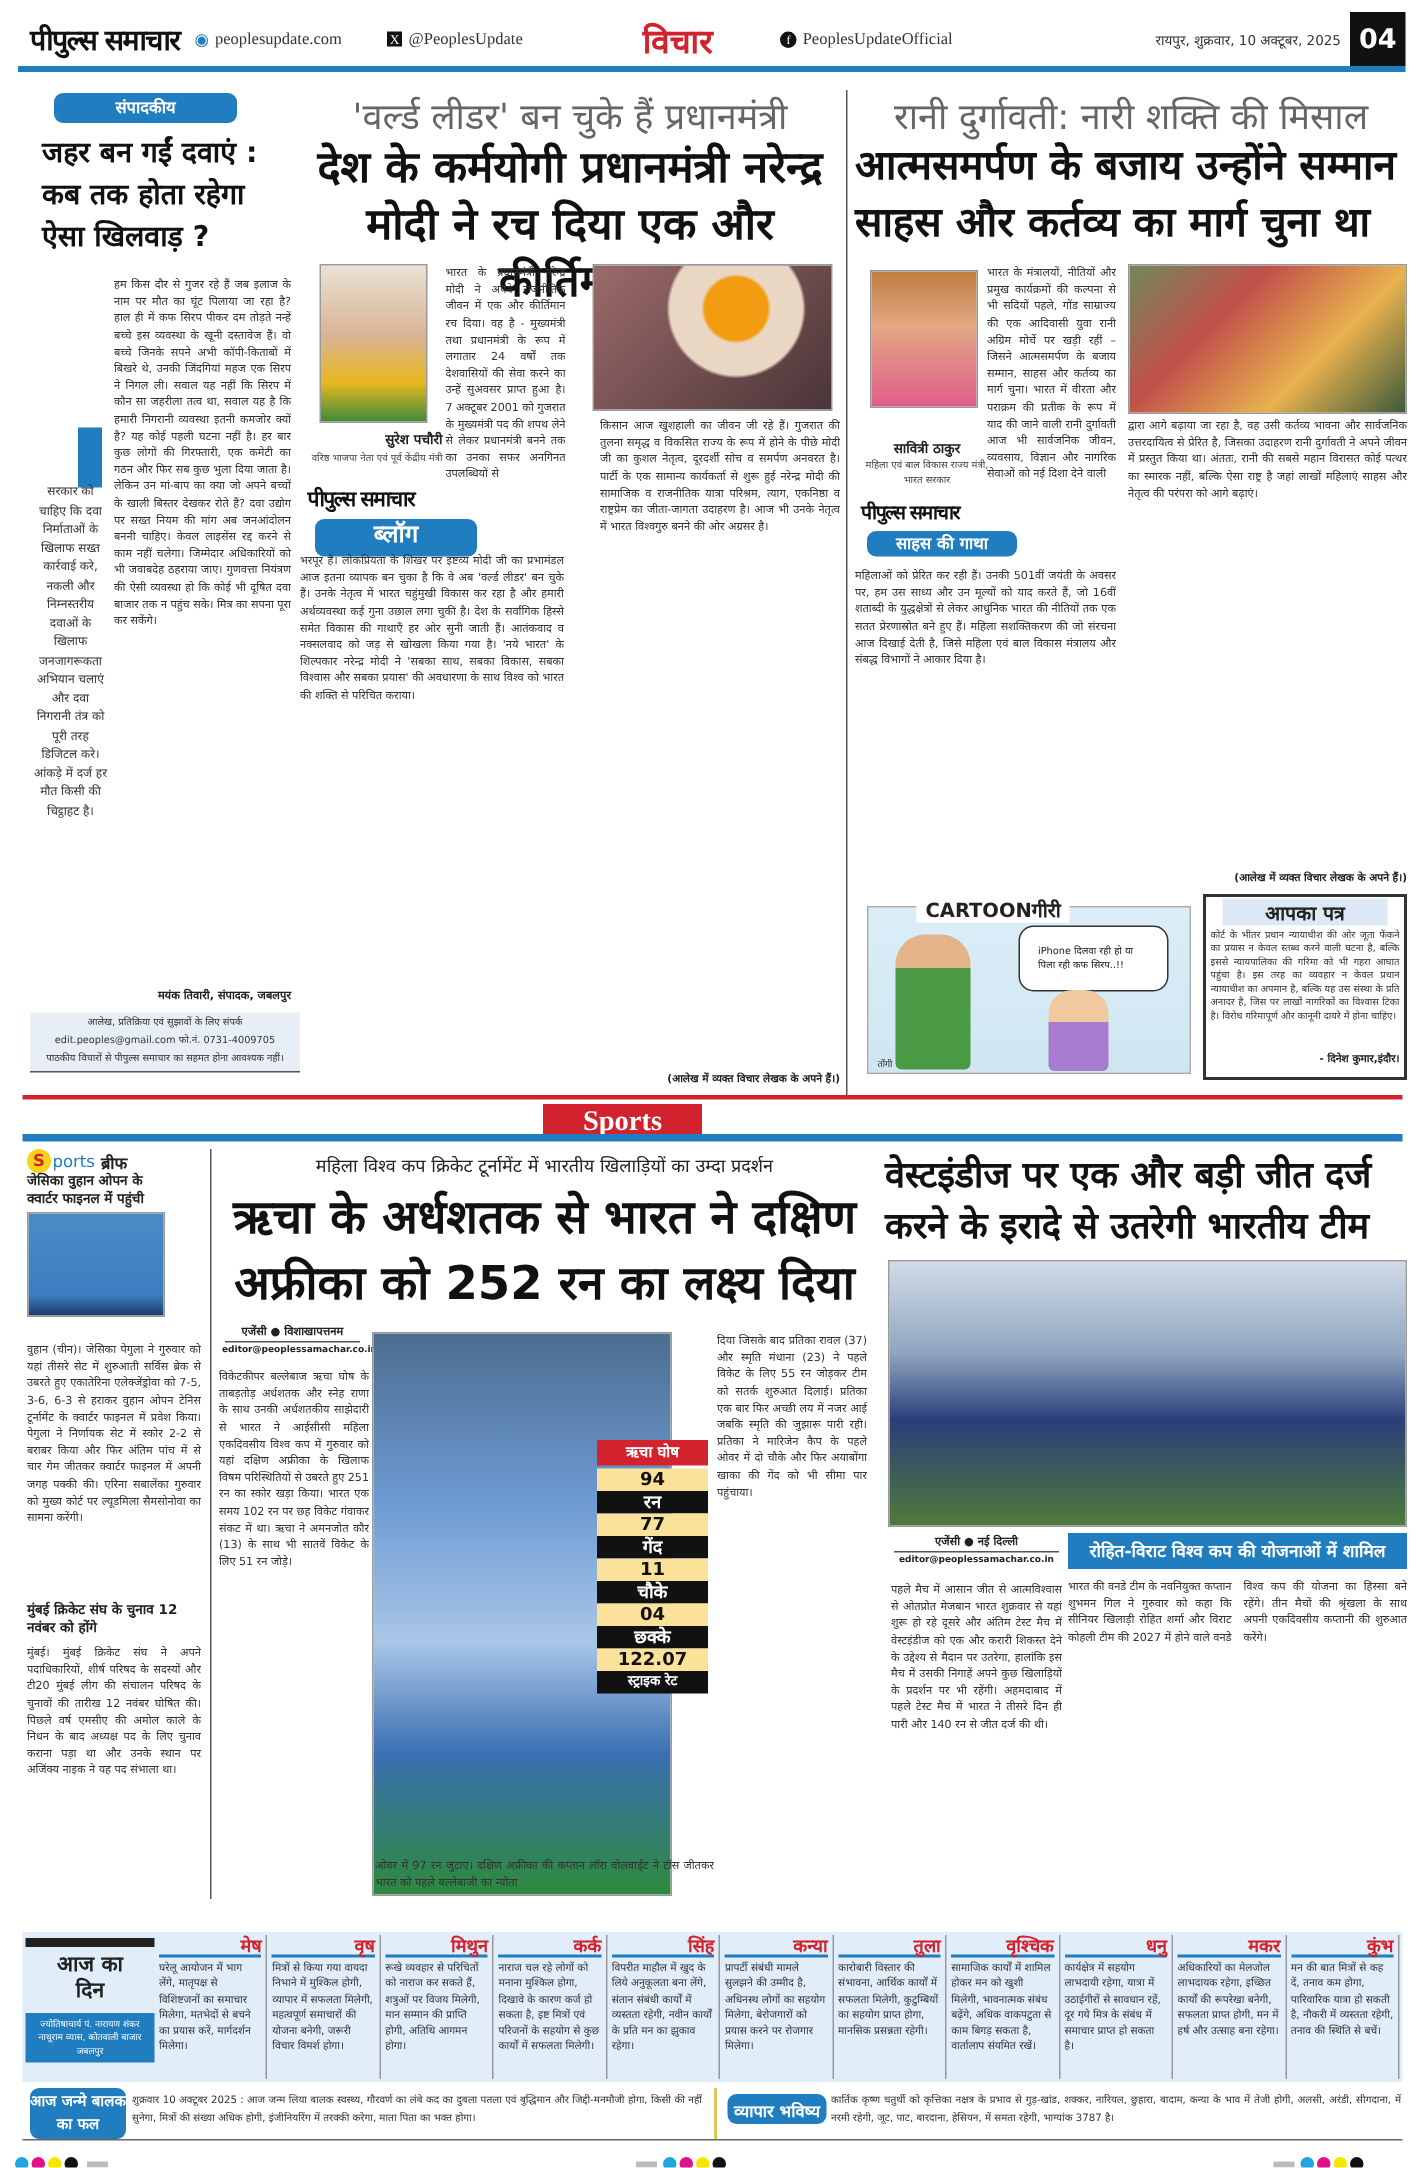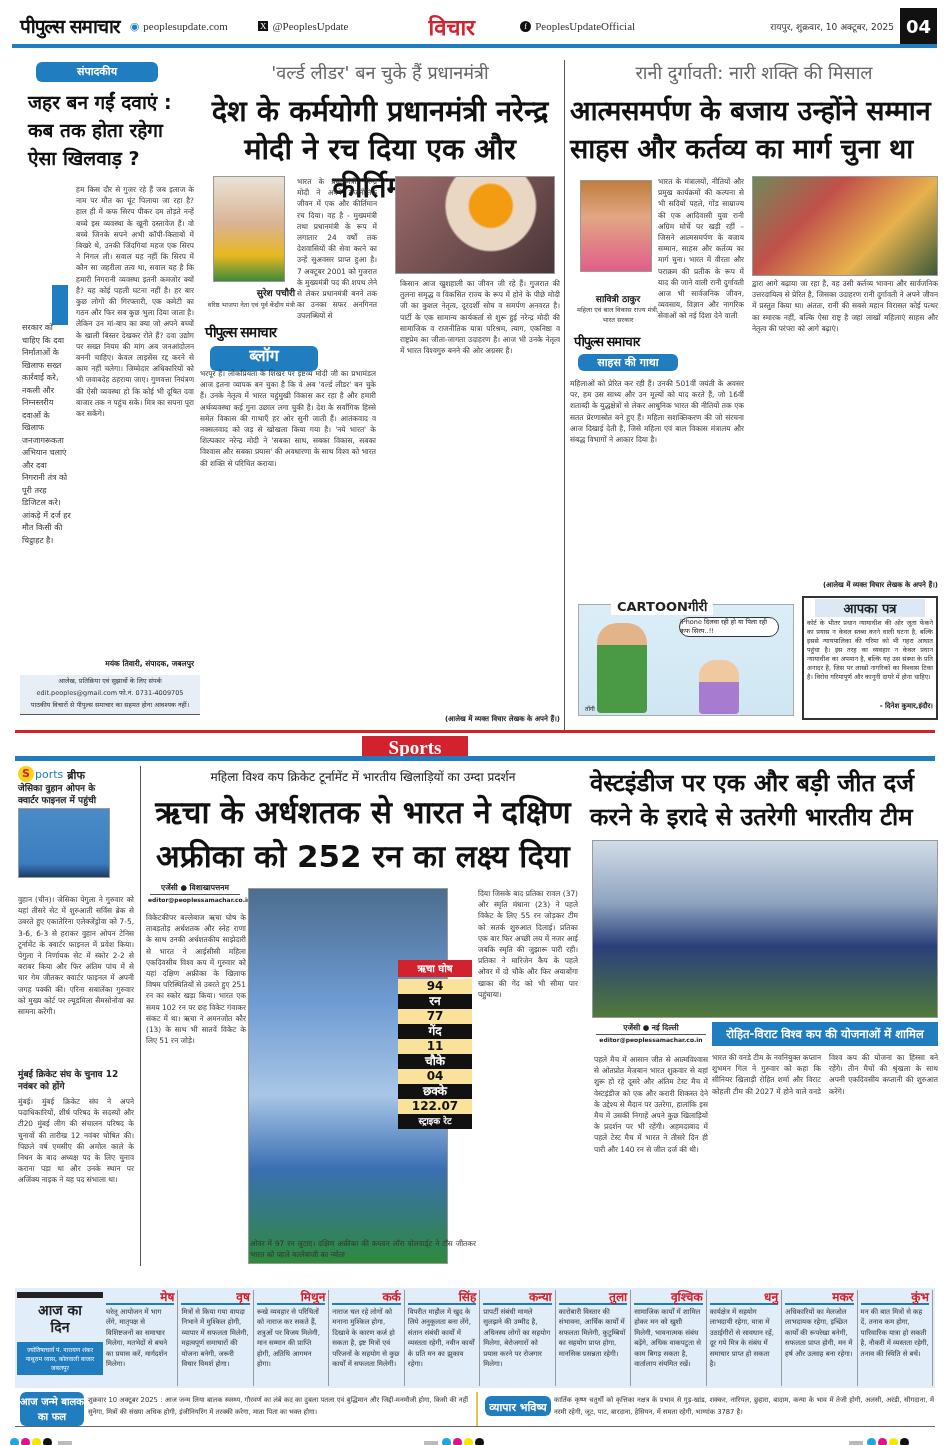--- a/index.html
+++ b/index.html
@@ -6,21 +6,21 @@
 body{width:945px;height:1445px;background:#fff;font-family:"DejaVu Sans",sans-serif;color:#222;position:relative;overflow:hidden}
 .abs{position:absolute}
 .masthead{left:12px;top:8px;width:925px;height:40px;display:flex;align-items:center;border-bottom:4px solid #1f7dc0}
 .logo{font-family:"DejaVu Serif",serif;font-weight:bold;font-size:19px;color:#111;margin-left:8px;margin-right:10px;letter-spacing:-1px}
 .mh-small{font-family:"Liberation Serif",serif;font-size:11px;color:#333;margin-right:30px;display:flex;align-items:center;gap:4px}
 .section-title{font-family:"DejaVu Sans",sans-serif;font-weight:bold;color:#d2222d;font-size:22px;margin:0 45px 0 50px}
 .dateline{font-size:9px;color:#333;margin-left:auto;margin-right:6px}
 .pageno{background:#111;color:#fff;font-weight:bold;font-size:18px;padding:4px 6px;height:36px;display:flex;align-items:center}
 .pill{background:#1f7dc0;color:#fff;border-radius:6px;text-align:center;font-weight:bold}
 .col-text{font-size:7.4px;line-height:11.2px;color:#333;text-align:justify;overflow:hidden}
-.kicker{color:#666;font-size:18px;text-align:center}
+.kicker{color:#666;font-size:24px;text-align:center}
 .headline{font-weight:bold;font-size:29px;line-height:38px;color:#111}
 .photo{background:linear-gradient(135deg,#c8a86a,#7d6a52);border:1px solid #999}
 .rule{background:#555}
 .red-rule{height:3px;background:#d2222d}
 .blue-rule{height:5px;background:#1f7dc0}
 .cartoon{background:#d9ecf5;border:1px solid #aaa}
 .letters{border:2px solid #333}
 .stat{font-weight:bold;font-size:12px;text-align:center;height:15px;line-height:15px}
 .stat.y{background:#fbe29a;color:#111}
 .stat.k{background:#111;color:#fff}
@@ -48,21 +48,21 @@
       <span style="background:#111;color:#fff;border-radius:50%;width:11px;height:11px;display:inline-flex;align-items:center;justify-content:center;font-size:8px">f</span>
       <span>PeoplesUpdateOfficial</span>
     </span>
   <span class="dateline">रायपुर, शुक्रवार, 10 अक्टूबर, 2025</span>
   <span class="pageno">04</span>
 </div>
 
 <div class="abs pill" style="left:36px;top:62px;width:122px;height:20px;font-size:11px;line-height:20px">संपादकीय</div>
 <div class="abs" style="left:28px;top:88px;width:150px;font-weight:bold;font-size:19px;line-height:28px;color:#111">जहर बन गईं दवाएं : कब तक होता रहेगा ऐसा खिलवाड़ ?</div>
 <div class="abs" style="left:52px;top:285px;width:16px;height:40px;background:#1f7dc0"></div>
-<div class="abs col-text" style="left:22px;top:322px;width:50px;height:320px;text-align:left;font-size:8px;line-height:12.5px">सरकार को चाहिए कि दवा निर्माताओं के खिलाफ सख्त कार्रवाई करे, नकली और निम्नस्तरीय दवाओं के खिलाफ जनजागरूकता अभियान चलाएं और दवा निगरानी तंत्र को पूरी तरह डिजिटल करे। आंकड़े में दर्ज हर मौत किसी की चिट्ठाहट है।</div>
+<div class="abs col-text" style="left:22px;top:322px;width:50px;height:320px;text-align:center;font-size:8px;line-height:12.5px">सरकार को चाहिए कि दवा निर्माताओं के खिलाफ सख्त कार्रवाई करे, नकली और निम्नस्तरीय दवाओं के खिलाफ जनजागरूकता अभियान चलाएं और दवा निगरानी तंत्र को पूरी तरह डिजिटल करे। आंकड़े में दर्ज हर मौत किसी की चिट्ठाहट है।</div>
 <div class="abs col-text" style="left:76px;top:184px;width:118px;height:462px">हम किस दौर से गुजर रहे हैं जब इलाज के नाम पर मौत का घूंट पिलाया जा रहा है? हाल ही में कफ सिरप पीकर दम तोड़ते नन्हें बच्चे इस व्यवस्था के खूनी दस्तावेज हैं। वो बच्चे जिनके सपने अभी कॉपी-किताबों में बिखरे थे, उनकी जिंदगियां महज एक सिरप ने निगल ली। सवाल यह नहीं कि सिरप में कौन सा जहरीला तत्व था, सवाल यह है कि हमारी निगरानी व्यवस्था इतनी कमजोर क्यों है? यह कोई पहली घटना नहीं है। हर बार कुछ लोगों की गिरफ्तारी, एक कमेटी का गठन और फिर सब कुछ भुला दिया जाता है। लेकिन उन मां-बाप का क्या जो अपने बच्चों के खाली बिस्तर देखकर रोते हैं? दवा उद्योग पर सख्त नियम की मांग अब जनआंदोलन बननी चाहिए। केवल लाइसेंस रद्द करने से काम नहीं चलेगा। जिम्मेदार अधिकारियों को भी जवाबदेह ठहराया जाए। गुणवत्ता नियंत्रण की ऐसी व्यवस्था हो कि कोई भी दूषित दवा बाजार तक न पहुंच सके। मित्र का सपना पूरा कर सकेंगे।</div>
 <div class="abs" style="left:80px;top:658px;width:114px;font-size:7.5px;font-weight:bold;text-align:right">मयंक तिवारी, संपादक, जबलपुर</div>
 <div class="abs" style="left:20px;top:675px;width:180px;height:40px;background:#e8eef5;border-bottom:1px solid #555;text-align:center;font-size:6.5px;line-height:12px;color:#333">
   <div>आलेख, प्रतिक्रिया एवं सुझावों के लिए संपर्क</div>
   <div><span>edit.peoples@gmail.com</span> <span>फो.नं. 0731-4009705</span></div>
   <div>पाठकीय विचारों से पीपुल्स समाचार का सहमत होना आवश्यक नहीं।</div>
 </div>
 
 <div class="abs kicker" style="left:200px;top:60px;width:360px">'वर्ल्ड लीडर' बन चुके हैं प्रधानमंत्री</div>
 <div class="abs headline" style="left:200px;top:92px;width:360px;text-align:center">देश के कर्मयोगी प्रधानमंत्री नरेन्द्र मोदी ने रच दिया एक और कीर्तिमान</div>
@@ -87,21 +87,21 @@
 <div class="abs pill" style="left:578px;top:354px;width:100px;height:17px;font-size:11px;line-height:17px">साहस की गाथा</div>
 <div class="abs col-text" style="left:658px;top:176px;width:86px;height:200px">भारत के मंत्रालयों, नीतियों और प्रमुख कार्यक्रमों की कल्पना से भी सदियों पहले, गोंड साम्राज्य की एक आदिवासी युवा रानी अग्रिम मोर्चे पर खड़ी रहीं – जिसने आत्मसमर्पण के बजाय सम्मान, साहस और कर्तव्य का मार्ग चुना। भारत में वीरता और पराक्रम की प्रतीक के रूप में याद की जाने वाली रानी दुर्गावती आज भी सार्वजनिक जीवन, व्यवसाय, विज्ञान और नागरिक सेवाओं को नई दिशा देने वाली</div>
 <div class="abs photo" style="left:752px;top:176px;width:186px;height:100px;background:linear-gradient(135deg,#6f8a5a,#c0504a,#e8b24e,#3d5a3b)"></div>
 <div class="abs col-text" style="left:570px;top:378px;width:174px;height:352px">महिलाओं को प्रेरित कर रही हैं। उनकी 501वीं जयंती के अवसर पर, हम उस साध्य और उन मूल्यों को याद करते हैं, जो 16वीं शताब्दी के युद्धक्षेत्रों से लेकर आधुनिक भारत की नीतियों तक एक सतत प्रेरणास्रोत बने हुए हैं। महिला सशक्तिकरण की जो संरचना आज दिखाई देती है, जिसे महिला एवं बाल विकास मंत्रालय और संबद्ध विभागों ने आकार दिया है।</div>
 <div class="abs col-text" style="left:752px;top:278px;width:186px;height:300px">द्वारा आगे बढ़ाया जा रहा है, वह उसी कर्तव्य भावना और सार्वजनिक उत्तरदायित्व से प्रेरित है, जिसका उदाहरण रानी दुर्गावती ने अपने जीवन में प्रस्तुत किया था। अंततः, रानी की सबसे महान विरासत कोई पत्थर का स्मारक नहीं, बल्कि ऐसा राष्ट्र है जहां लाखों महिलाएं साहस और नेतृत्व की परंपरा को आगे बढ़ाएं।</div>
 <div class="abs" style="left:752px;top:580px;width:186px;font-size:7px;font-weight:bold;text-align:right">(आलेख में व्यक्त विचार लेखक के अपने हैं।)</div>
 
 <div class="abs cartoon" style="left:578px;top:604px;width:216px;height:112px;background:linear-gradient(180deg,#dbeef8 0%,#cfe6f2 100%)">
   <div style="position:absolute;left:32px;top:-8px;background:#fff;padding:0 6px;font-weight:bold;font-size:13px;color:#222">CARTOONगीरी</div>
   <div style="position:absolute;left:18px;top:18px;width:50px;height:90px;background:linear-gradient(180deg,#e3b48a 0 25%,#4a9a45 25%);border-radius:20px 20px 4px 4px"></div>
-  <div style="position:absolute;left:100px;top:12px;width:100px;background:#fff;border:1px solid #333;border-radius:10px;font-size:6.5px;padding:0;line-height:9px">iPhone दिलवा रही हो या पिला रही कफ सिरप..!!</div>
+  <div style="position:absolute;left:100px;top:12px;width:100px;background:#fff;border:1px solid #333;border-radius:10px;font-size:6.5px;padding:12px;line-height:9px">iPhone दिलवा रही हो या पिला रही कफ सिरप..!!</div>
   <div style="position:absolute;left:120px;top:55px;width:40px;height:54px;background:linear-gradient(180deg,#f1c9a0 0 40%,#a77bd0 40%);border-radius:16px 16px 4px 4px"></div>
   <div style="position:absolute;left:6px;bottom:2px;font-size:6px">तोंगी</div>
 </div>
 
 <div class="abs letters" style="left:802px;top:596px;width:136px;height:124px;padding:3px">
   <div style="background:#dce9f5;text-align:center;font-weight:bold;font-size:13px;margin:-2px 8px 2px">आपका पत्र</div>
   <div class="col-text" style="height:82px;font-size:6.4px;line-height:9px">कोर्ट के भीतर प्रधान न्यायाधीश की ओर जूता फेंकने का प्रयास न केवल स्तब्ध करने वाली घटना है, बल्कि इससे न्यायपालिका की गरिमा को भी गहरा आघात पहुंचा है। इस तरह का व्यवहार न केवल प्रधान न्यायाधीश का अपमान है, बल्कि यह उस संस्था के प्रति अनादर है, जिस पर लाखों नागरिकों का विश्वास टिका है। विरोध गरिमापूर्ण और कानूनी दायरे में होना चाहिए।</div>
   <div style="text-align:right;font-size:7px;font-weight:bold">- दिनेश कुमार,इंदौर।</div>
 </div>
 

